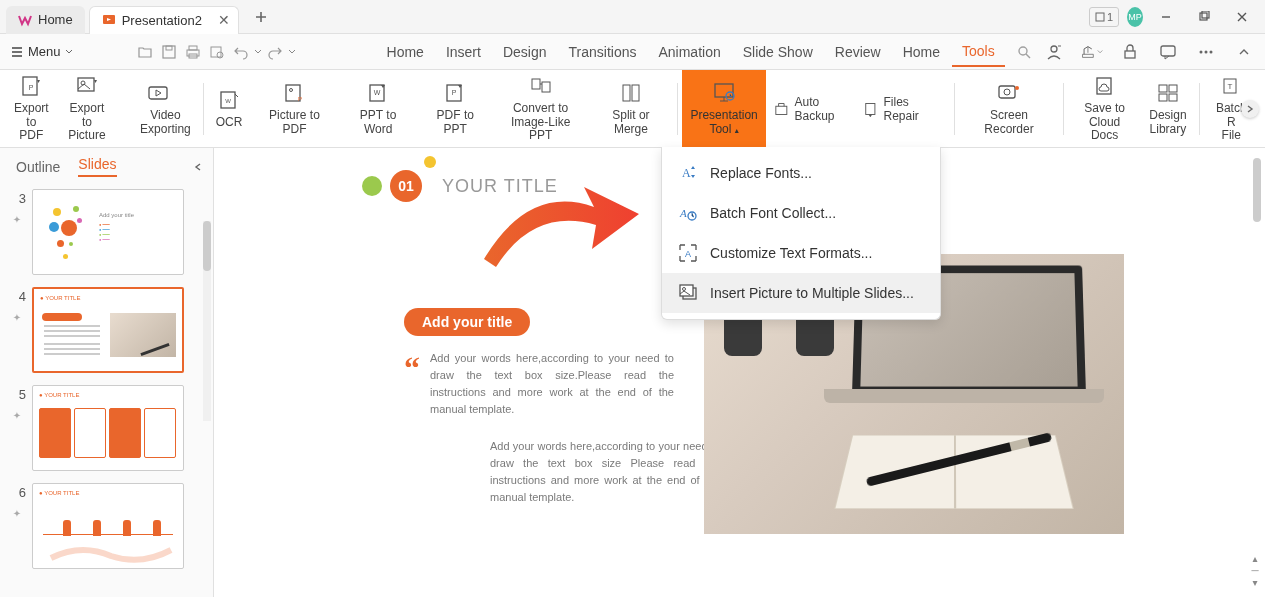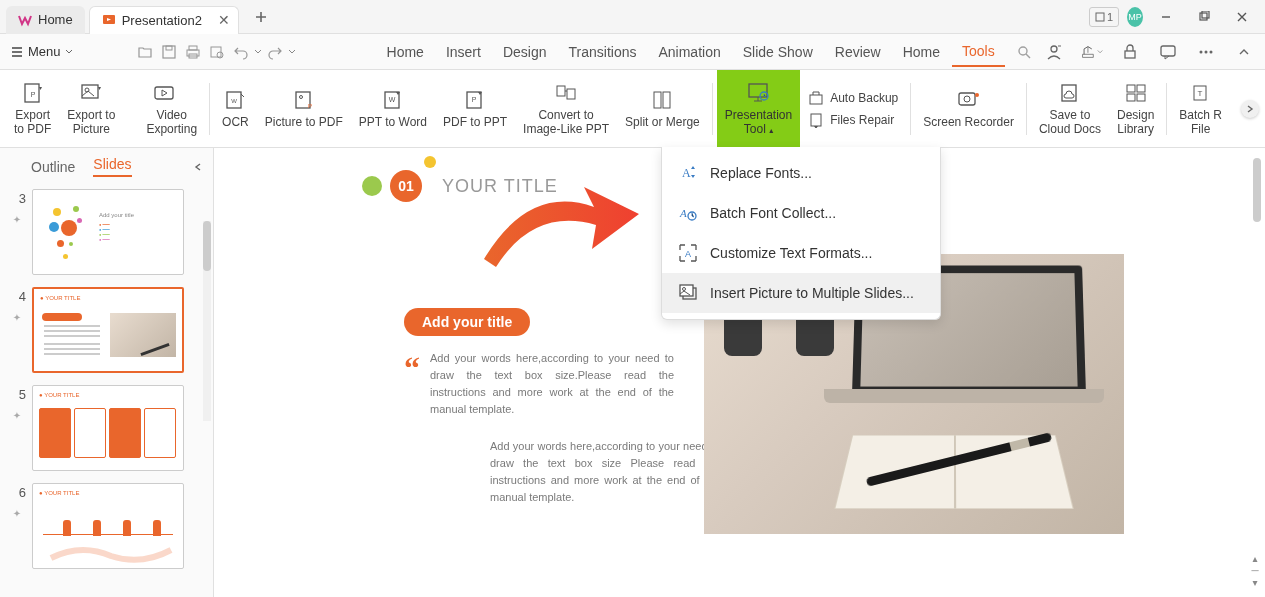--- a/index.html
+++ b/index.html
@@ -76,24 +76,24 @@
       justify-content: center;
       padding: 0 8px;
       height: 100%;
       cursor: pointer;
       text-align: center;
       font-size: 12px;
       color: #444;
       line-height: 1.15;
       gap: 4px;
     }
-    .rib-item.active-drop { background: #84cc16; color: #333; }
+    .rib-item.active-drop { background: #f97316; color: #333; }
     .rib-icon { width: 24px; height: 24px; display: flex; align-items: center; justify-content: center; }
     .rib-sep { width: 1px; height: 52px; background: #e0e0e0; margin: 0 4px; }
-    .rib-stack { display: flex; flex-direction: column; gap: 6px; padding: 0 8px; }
+    .rib-stack { display: flex; flex-direction: row; gap: 6px; padding: 0 8px; }
     .rib-stack-item { display: flex; align-items: center; gap: 6px; font-size: 12px; color: #444; cursor: pointer; }
     .rib-overflow { width: 18px; height: 18px; display:flex; align-items:center; justify-content:center; background:#f0f0f0; border-radius:50%; position:absolute; right:6px; top:50%; transform:translateY(-50%); box-shadow: 0 1px 3px rgba(0,0,0,.2); cursor:pointer;}
 
     
     .dropdown {
       position: absolute;
       top: 147px;
       left: 661px;
       width: 280px;
       background: #fff;
@@ -120,21 +120,21 @@
     .workspace { display: flex; height: 449px; }
 
     
     .sidepanel {
       width: 214px;
       background: #fafafa;
       border-right: 1px solid #e0e0e0;
       display: flex;
       flex-direction: column;
     }
-    .side-tabs { display: flex; align-items: center; gap: 18px; padding: 8px 31px; font-size: 14px; position: relative; }
+    .side-tabs { display: flex; align-items: center; gap: 18px; padding: 8px 16px; font-size: 14px; position: relative; }
     .side-tab { cursor: pointer; color: #666; }
     .side-tab.active { color: #E9662C; border-bottom: 2px solid #E9662C; padding-bottom: 3px; }
     .side-collapse { position: absolute; right: 10px; cursor: pointer; }
     .slides-list { flex: 1; overflow-y: hidden; padding: 4px 0 4px 8px; position: relative; }
     .slide-row { display: flex; align-items: flex-start; gap: 6px; margin-bottom: 12px; }
     .slide-num { width: 18px; text-align: right; font-size: 13px; color: #555; padding-top: 2px; }
     .slide-star { font-size: 10px; color: #aaa; margin-top: 6px; }
     .slide-numcol { display:flex; flex-direction:column; align-items:center; gap:2px;}
     .slide-thumb {
       width: 152px;

